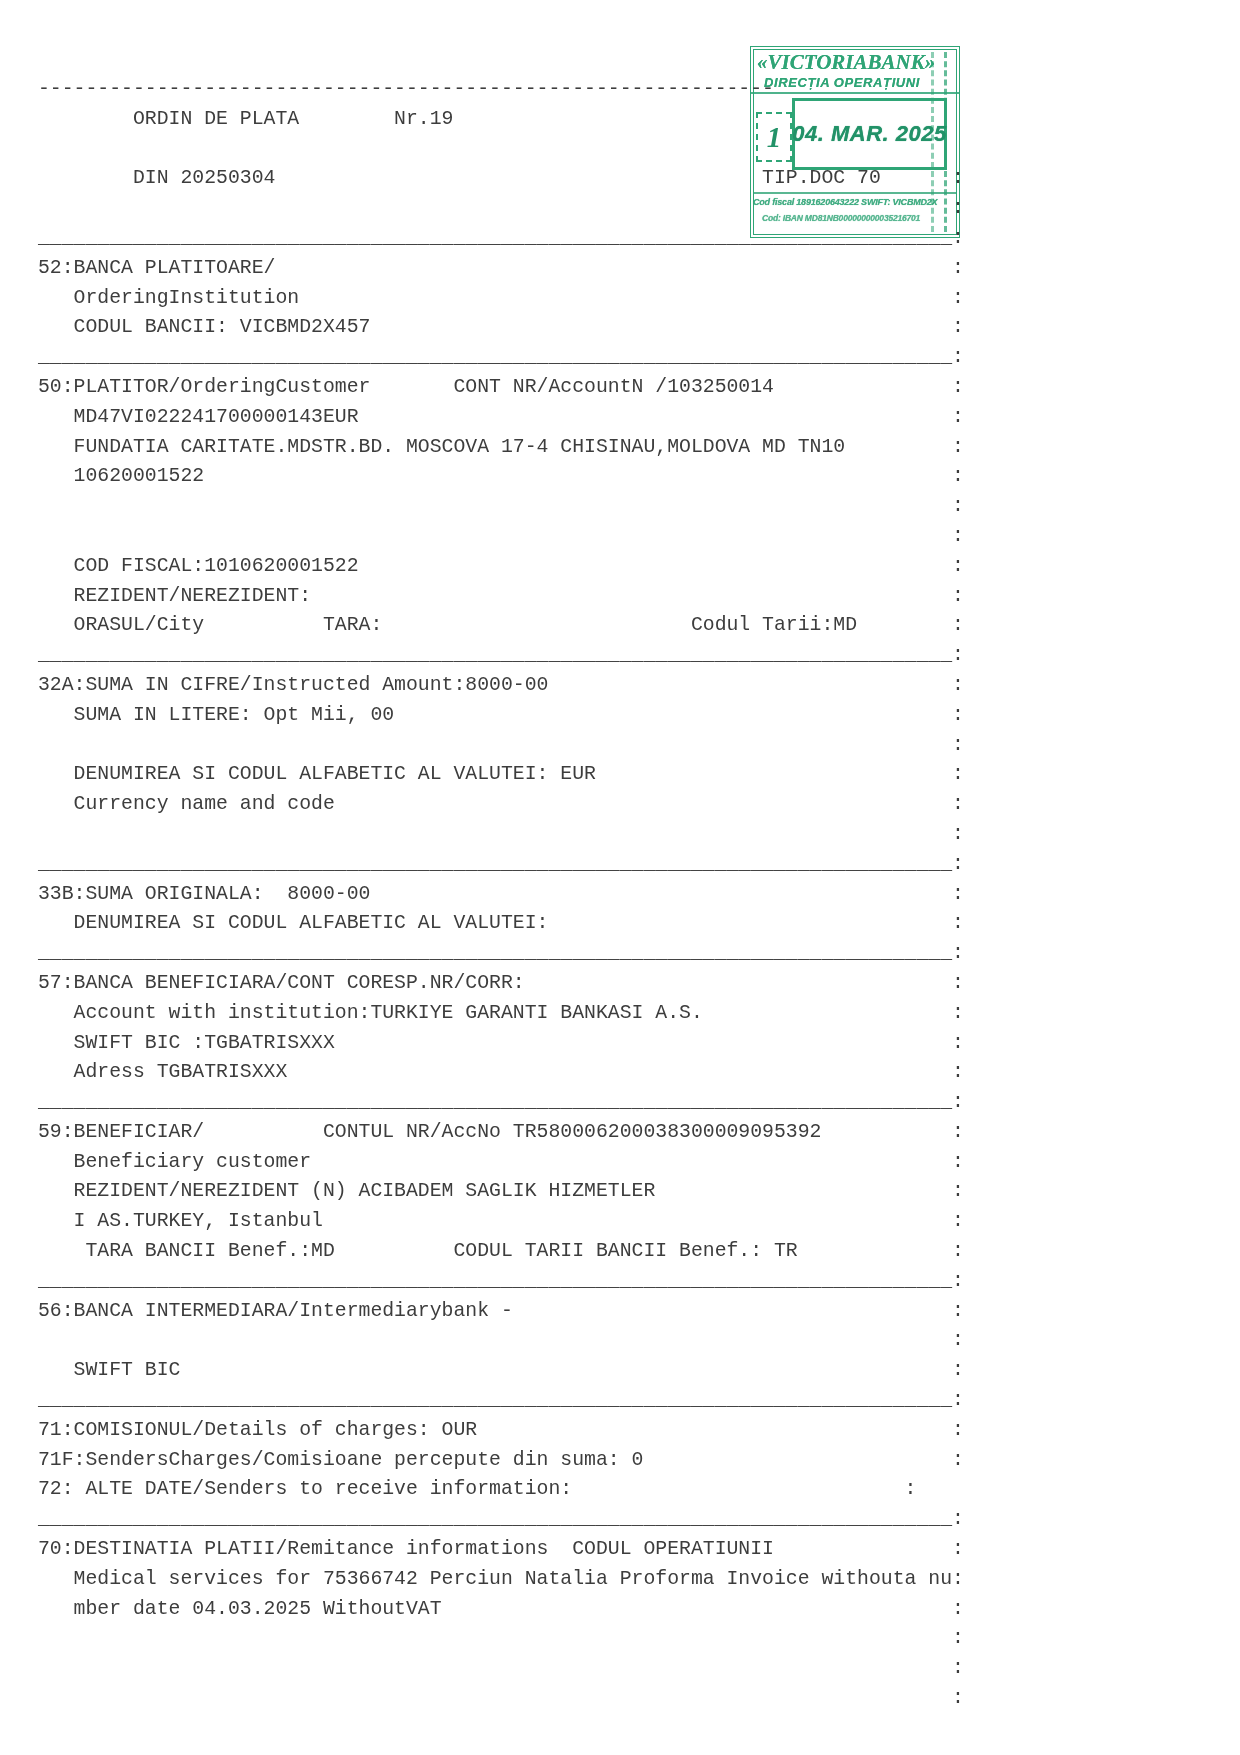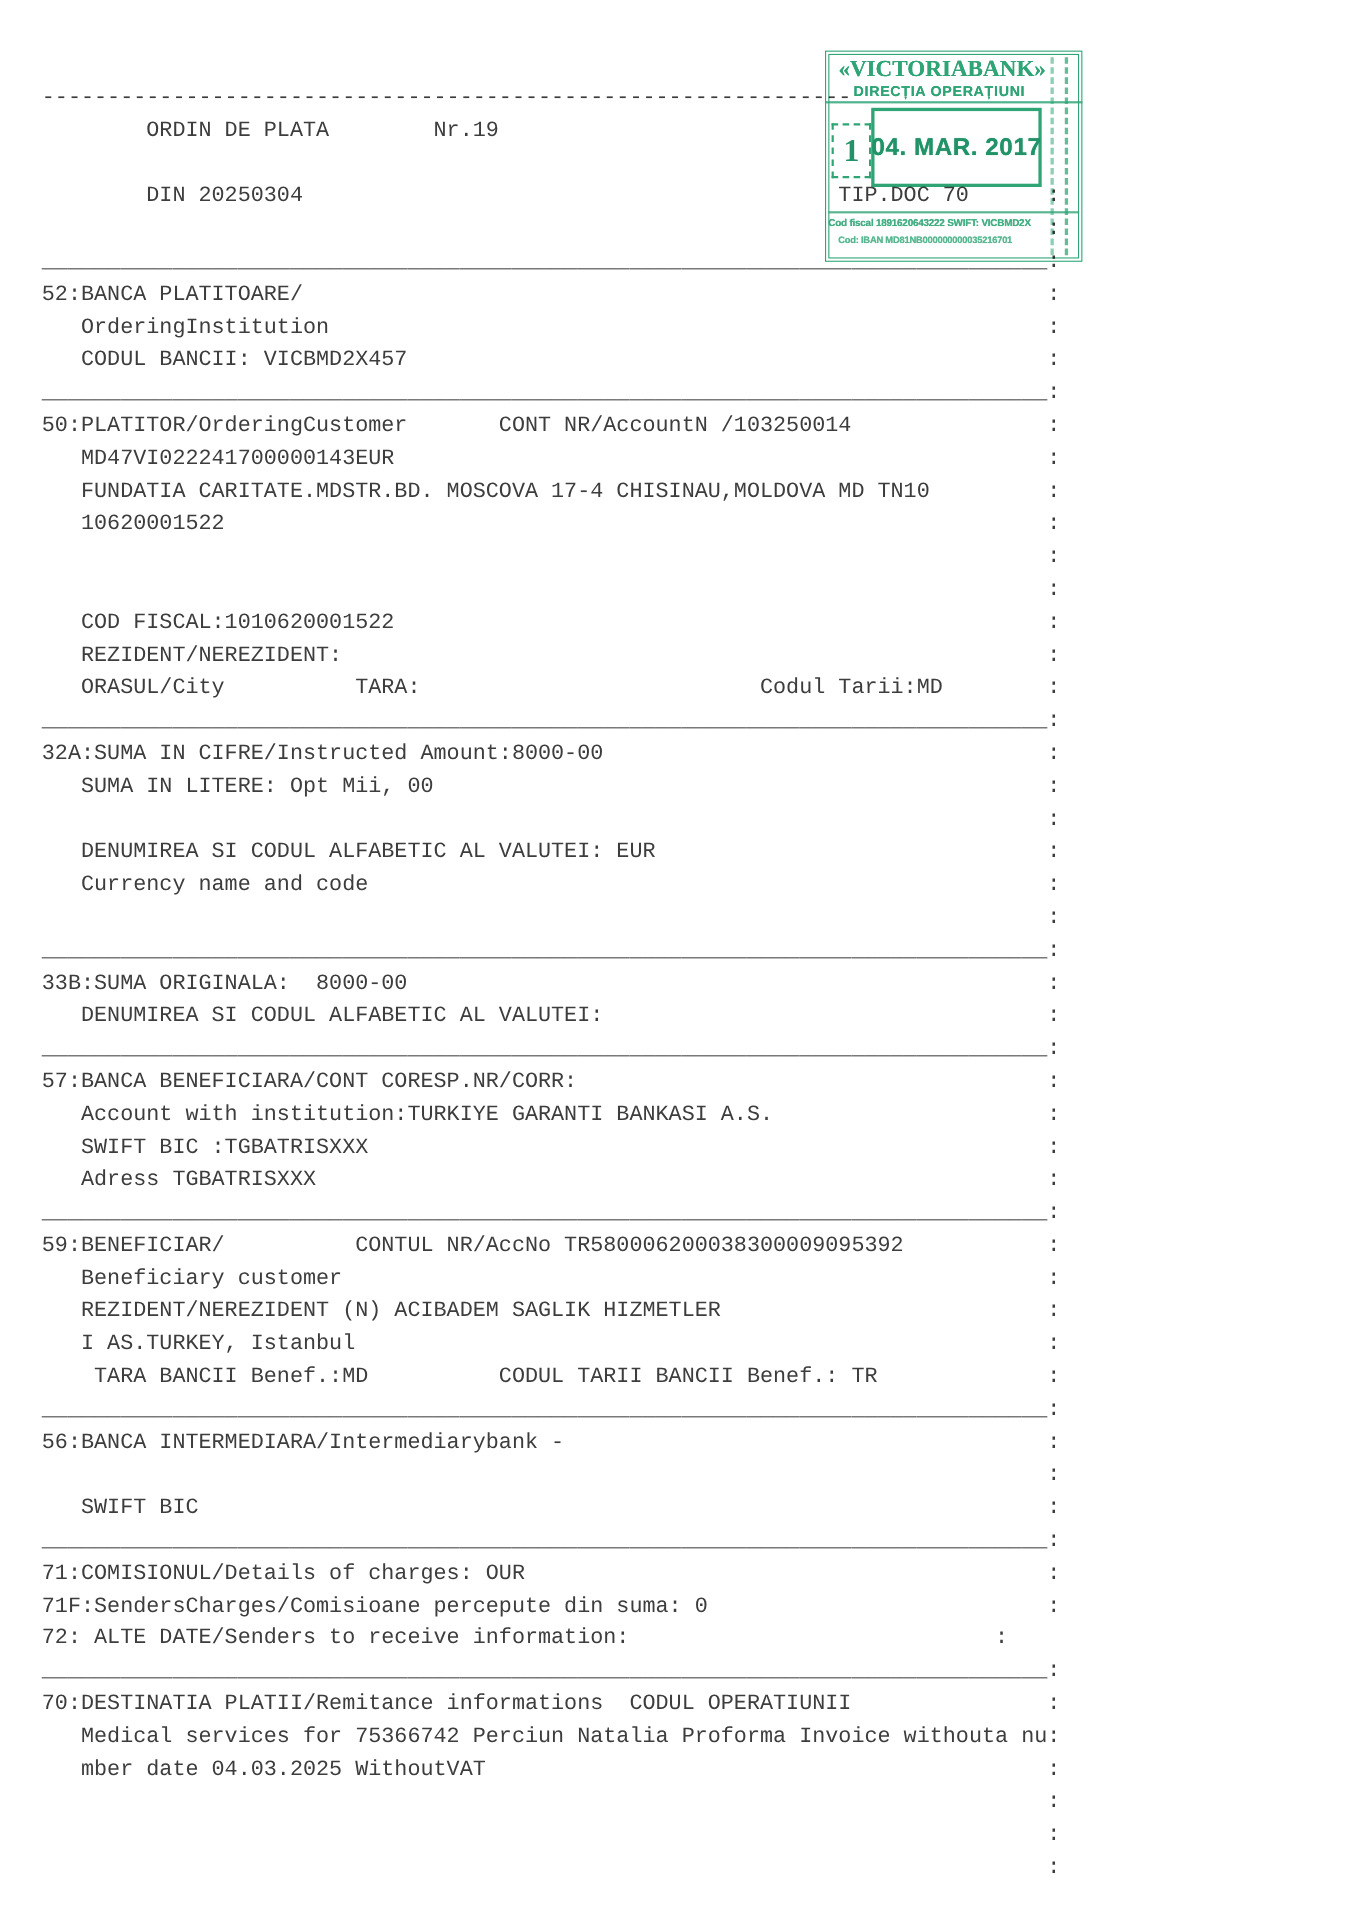--- a/index.html
+++ b/index.html
@@ -21,24 +21,25 @@
   #doc-text{
     position:absolute;left:38px;top:75px;margin:0;
     font-family:"Liberation Mono","DejaVu Sans Mono",monospace;
     font-size:19.8px;line-height:29.8px;
     color:var(--ink);
     white-space:pre;
     letter-spacing:0;
   }
   
   .stamp{
-    position:absolute;left:750px;top:46px;width:234px;height:192px;
+    position:absolute;left:750px;top:46px;width:210px;height:192px;
     color:var(--green);
     mix-blend-mode:multiply;
     opacity:.93;
+    font-style:italic;
   }
   .stamp *{position:absolute;}
   .stamp-border{inset:0;border:4px double var(--green);}
   .stamp-dashcol{width:0;top:6px;bottom:6px;border-right:3px dashed var(--green);opacity:.75;}
   .stamp-dashcol.c1{right:13px;}
   .stamp-dashcol.c2{right:26px;opacity:.55;}
   .stamp-name{
     top:4px;left:7px;right:28px;text-align:center;
     font-family:"Liberation Serif", serif;font-weight:bold;
     font-size:21px;white-space:nowrap;
@@ -143,20 +144,20 @@
     <div class="stamp-border"></div>
     <div class="stamp-dashcol c2"></div>
     <div class="stamp-dashcol c1"></div>
     <div class="stamp-name">«VICTORIABANK»</div>
     <div class="stamp-dept">DIRECȚIA OPERAȚIUNI</div>
     <div class="stamp-rule1"></div>
     <div class="stamp-numbox">
       <span>1</span>
     </div>
     <div class="stamp-datebox">
-      <span class="stamp-date">04. MAR. 2017</span>
+      <span class="stamp-date">04. MAR. 2025</span>
     </div>
     <div class="stamp-rule2"></div>
     <div class="stamp-fiscal">Cod fiscal 1891620643222  SWIFT: VICBMD2X</div>
     <div class="stamp-iban">Cod: IBAN MD81NB000000000035216701</div>
   </div>
 
 </div>
 
 </body></html>

